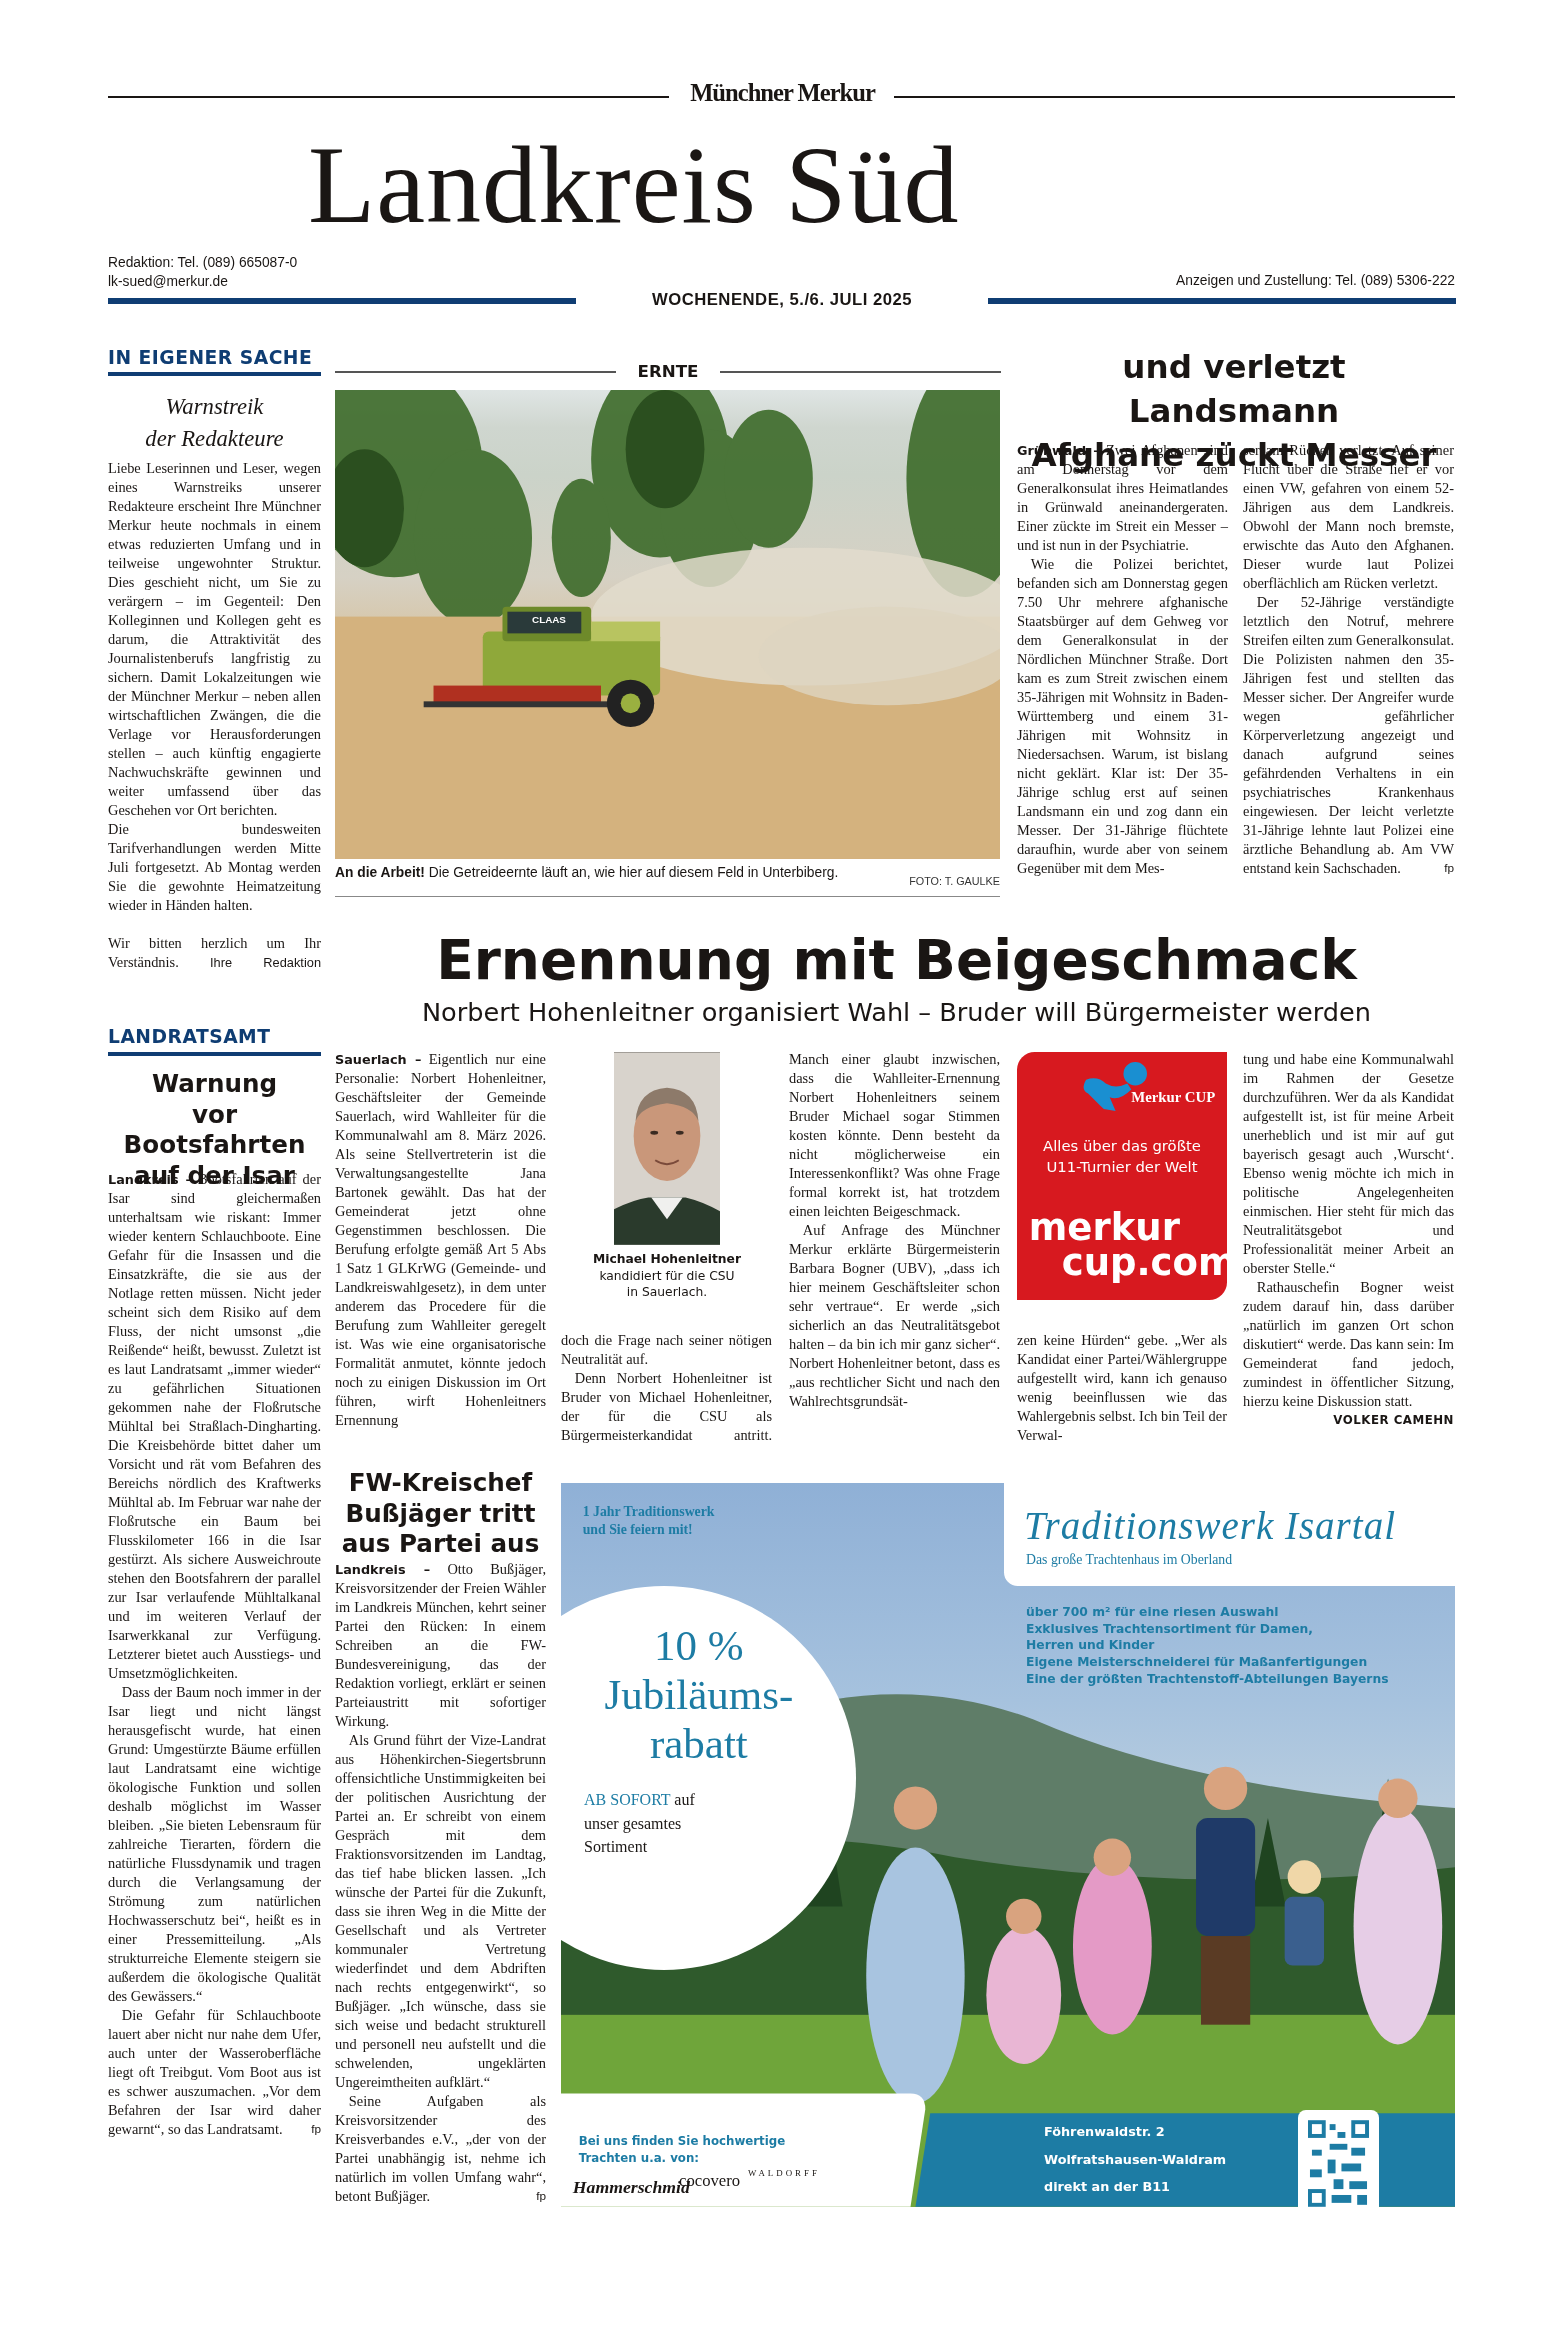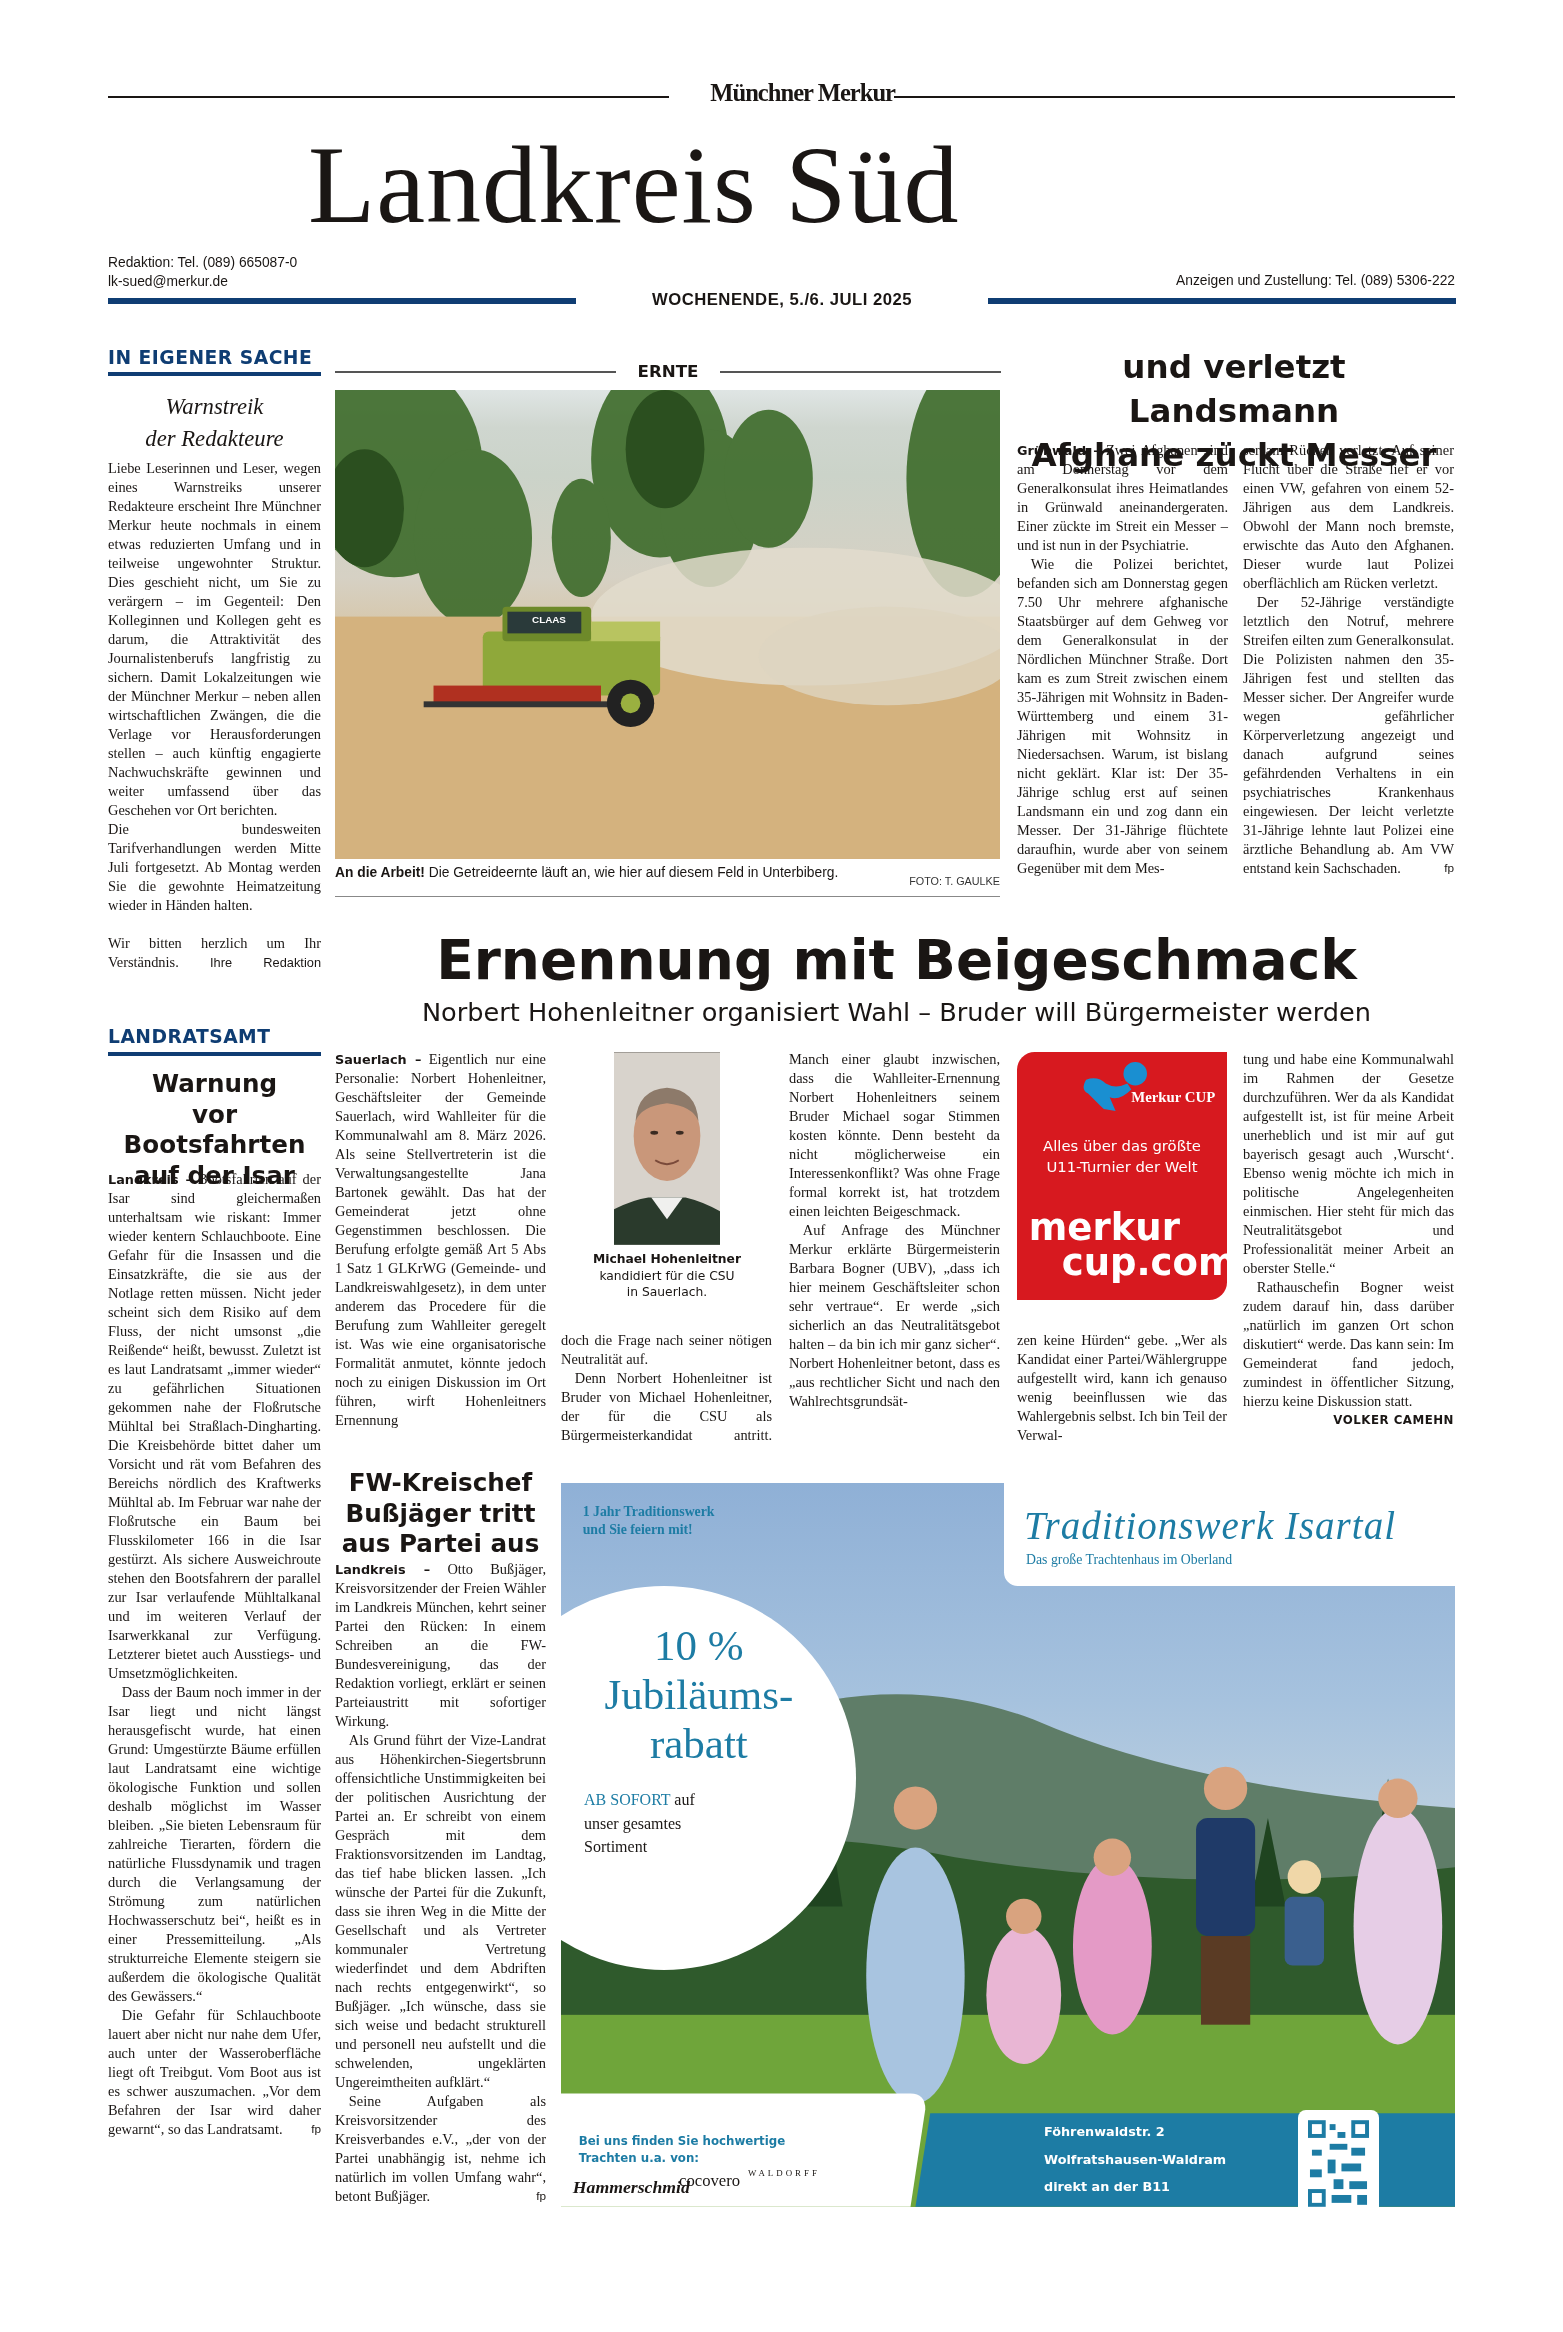--- a/index.html
+++ b/index.html
@@ -18,21 +18,21 @@
 .head-sans{font-family:"DejaVu Sans",sans-serif;font-weight:bold;text-align:center;color:#1a1614}
 .author{font-family:"DejaVu Sans",sans-serif;font-weight:bold;font-size:11.8px;letter-spacing:0.5px}
 .fp{font-family:"Liberation Sans",sans-serif;font-size:11.8px;float:right}
 .photo{position:absolute;overflow:hidden}
 </style>
 </head>
 <body>
 
 <div class="rule" style="left:108px;top:96px;width:561px;height:2px"></div>
 <div class="rule" style="left:894px;top:96px;width:561px;height:2px"></div>
-<div class="abs serif" style="left:670px;top:79px;width:225px;text-align:right;font-size:24.6px;font-weight:bold;letter-spacing:-1px">Münchner Merkur</div>
+<div class="abs serif" style="left:670px;top:79px;width:225px;text-align:center;font-size:24.6px;font-weight:bold;letter-spacing:-1px">Münchner Merkur</div>
 <div class="abs serif" style="left:308px;top:126px;width:975px;text-align:left;font-size:110px;line-height:118px;letter-spacing:1px">Landkreis Süd</div>
 <div class="abs sans" style="left:108px;top:254px;font-size:13.8px;line-height:18.7px">
   <div>Redaktion: Tel. (089) 665087-0</div>
   <div>lk-sued@merkur.de</div>
 </div>
 <div class="abs sans" style="right:108px;top:273px;font-size:13.8px;text-align:right">Anzeigen und Zustellung: Tel. (089) 5306-222</div>
 <div class="blue-rule" style="left:108px;top:298px;width:468px;height:5.9px"></div>
 <div class="blue-rule" style="left:988px;top:298px;width:468px;height:5.9px"></div>
 <div class="abs sans" style="left:581px;top:290px;width:402px;text-align:center;font-size:16.7px;font-weight:bold;letter-spacing:0.5px">WOCHENENDE, 5./6. JULI 2025</div>
 
@@ -213,20 +213,27 @@
     <path d="M0 620 L355 620 Q370 620 370 636 L355 735 L0 735Z" fill="#fff"></path>
     <path d="M375 640 L908 640 L908 735 L360 735Z" fill="#1d7ca4"></path>
   </svg>
   <div class="abs serif" style="left:21.7px;top:19.7px;font-size:13.8px;line-height:18.7px;font-weight:bold;color:#1d7ca4">
     <div>1 Jahr Traditionswerk</div>
     <div>und Sie feiern mit!</div>
   </div>
   <div class="abs" style="left:443px;top:0;width:451px;height:103px;background:#fff;border-radius:0 0 0 13.8px"></div>
   <div class="abs serif" style="left:463px;top:19.7px;font-size:39px;font-style:italic;color:#1d7ca4;letter-spacing:1px">Traditionswerk Isartal</div>
   <div class="abs serif" style="left:465px;top:69px;font-size:13.8px;color:#1d7ca4">Das große Trachtenhaus im Oberland</div>
+  <div class="abs dv" style="left:465px;top:121px;font-size:12.3px;font-weight:bold;line-height:16.7px;color:#1d7ca4">
+    <div>über 700 m² für eine riesen Auswahl</div>
+    <div>Exklusives Trachtensortiment für Damen,</div>
+    <div>Herren und Kinder</div>
+    <div>Eigene Meisterschneiderei für Maßanfertigungen</div>
+    <div>Eine der größten Trachtenstoff-Abteilungen Bayerns</div>
+  </div>
   <div class="abs" style="left:-89px;top:103px;width:384px;height:384px;border-radius:50%;background:#fff"></div>
   <div class="abs serif" style="left:9.9px;top:138px;width:256px;text-align:center;color:#1d7ca4;font-size:43px;line-height:49px">
     <div>10 %</div>
     <div>Jubiläums-</div>
     <div>rabatt</div>
   </div>
   <div class="abs serif" style="left:23px;top:305px;font-size:16px;line-height:23.6px">
     <div><span style="color:#1d7ca4">AB SOFORT</span> <span>auf</span></div>
     <div>unser gesamtes</div>
     <div>Sortiment</div>

